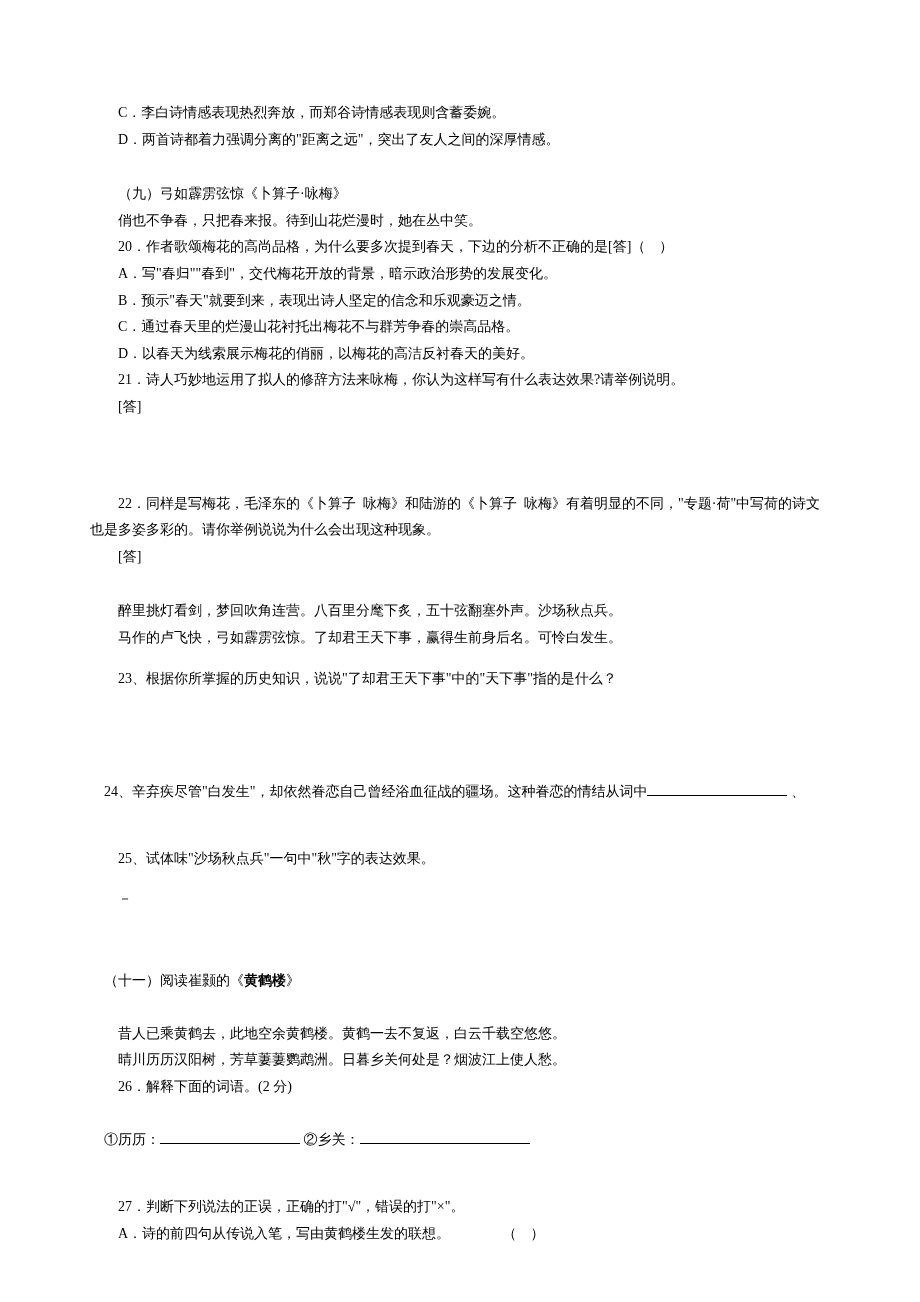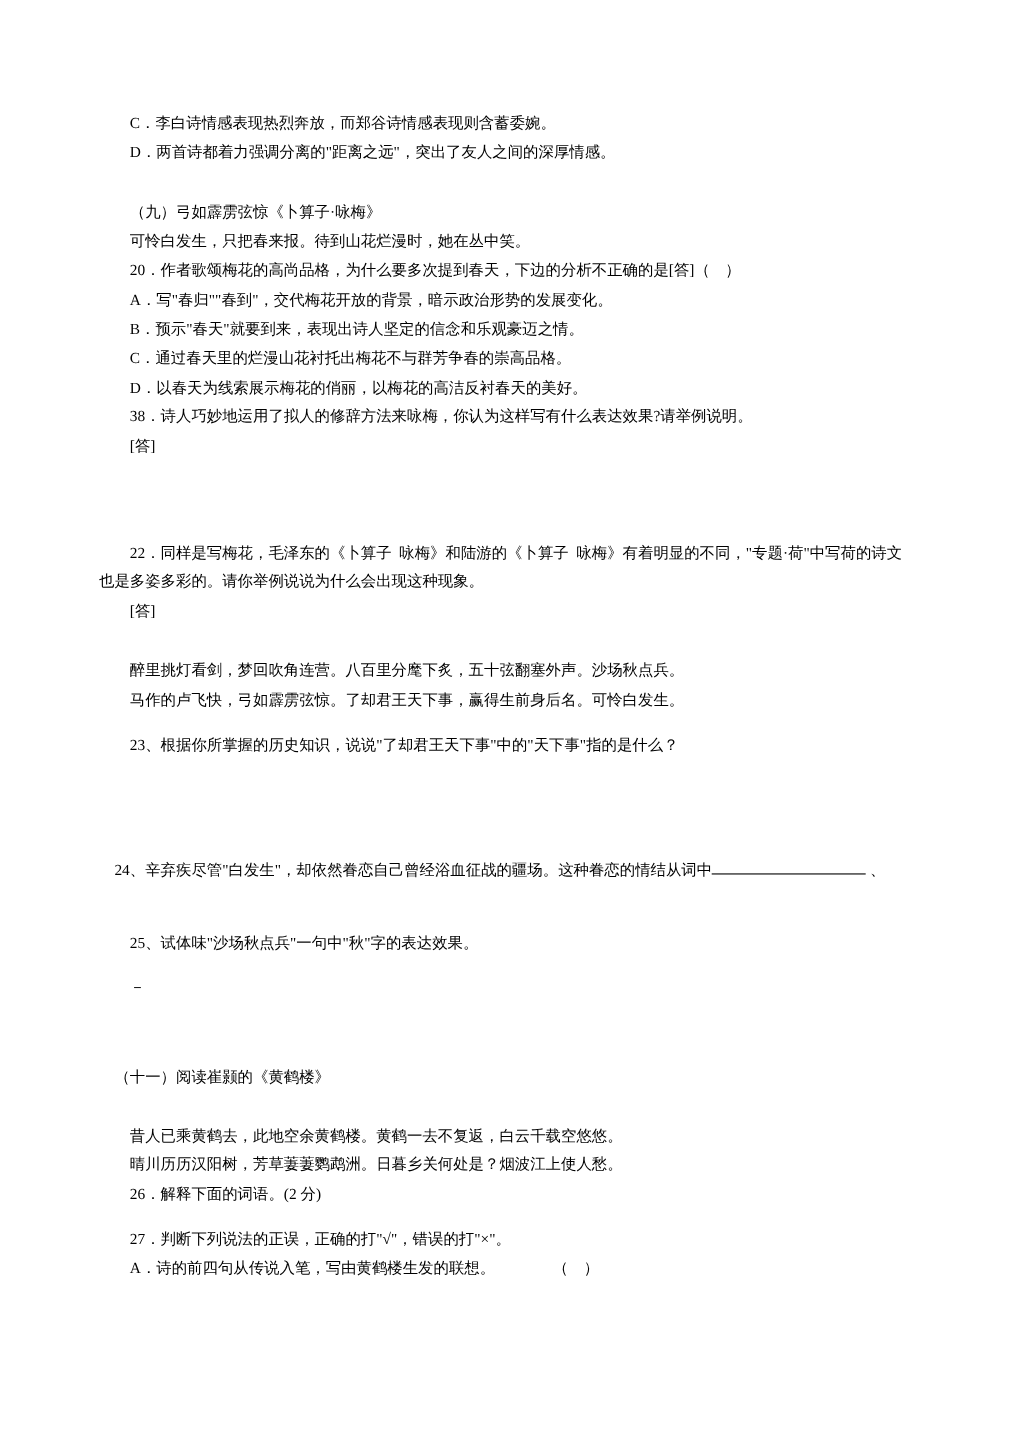--- a/index.html
+++ b/index.html
@@ -18,21 +18,21 @@
     box-sizing: border-box;
     position: relative;
   }
   .line {
     white-space: pre-wrap;
   }
   .indent {
     text-indent: 2em;
   }
   .bold {
-    font-weight: normal;
+    font-weight: bold;
   }
   .spacer-sm { height: 14px; }
   .spacer-md { height: 28px; }
   .spacer-lg { height: 70px; }
   .spacer-xl { height: 60px; }
   .blank {
     display: inline-block;
     border-bottom: 1px solid #000;
     min-width: 140px;
     vertical-align: baseline;
@@ -48,27 +48,27 @@
 <body>
 
 <div class="page">
 
   <div class="line indent">C．李白诗情感表现热烈奔放，而郑谷诗情感表现则含蓄委婉。</div>
   <div class="line indent">D．两首诗都着力强调分离的"距离之远"，突出了友人之间的深厚情感。</div>
 
   <div class="spacer-md"></div>
 
   <div class="line indent">（九）弓如霹雳弦惊《卜算子·咏梅》</div>
-  <div class="line indent">可怜白发生，只把春来报。待到山花烂漫时，她在丛中笑。</div>
+  <div class="line indent">俏也不争春，只把春来报。待到山花烂漫时，她在丛中笑。</div>
   <div class="line indent">20．作者歌颂梅花的高尚品格，为什么要多次提到春天，下边的分析不正确的是[答]（    ）</div>
   <div class="line indent">A．写"春归""春到"，交代梅花开放的背景，暗示政治形势的发展变化。</div>
   <div class="line indent">B．预示"春天"就要到来，表现出诗人坚定的信念和乐观豪迈之情。</div>
   <div class="line indent">C．通过春天里的烂漫山花衬托出梅花不与群芳争春的崇高品格。</div>
   <div class="line indent">D．以春天为线索展示梅花的俏丽，以梅花的高洁反衬春天的美好。</div>
-  <div class="line indent">38．诗人巧妙地运用了拟人的修辞方法来咏梅，你认为这样写有什么表达效果?请举例说明。</div>
+  <div class="line indent">21．诗人巧妙地运用了拟人的修辞方法来咏梅，你认为这样写有什么表达效果?请举例说明。</div>
   <div class="line indent">[答]</div>
 
   <div class="spacer-lg"></div>
 
   <div class="line indent">22．同样是写梅花，毛泽东的《卜算子  咏梅》和陆游的《卜算子  咏梅》有着明显的不同，"专题·荷"中写荷的诗文也是多姿多彩的。请你举例说说为什么会出现这种现象。</div>
   <div class="line indent">[答]</div>
 
   <div class="spacer-md"></div>
 
   <div class="line indent">醉里挑灯看剑，梦回吹角连营。八百里分麾下炙，五十弦翻塞外声。沙场秋点兵。</div>
@@ -93,19 +93,22 @@
   <div class="line indent">－</div>
 
   <div class="spacer-md"></div>
 
   <div class="line indent">
     <span>（十一）阅读崔颢的《</span><span class="bold">黄鹤楼</span><span>》</span>
   </div>
   <div class="line indent">昔人已乘黄鹤去，此地空余黄鹤楼。黄鹤一去不复返，白云千载空悠悠。</div>
   <div class="line indent">晴川历历汉阳树，芳草萋萋鹦鹉洲。日暮乡关何处是？烟波江上使人愁。</div>
   <div class="line indent">26．解释下面的词语。(2 分)</div>
+  <div class="line indent">
+    <span>①历历：</span><span class="blank"></span><span> ②乡关：</span><span class="blank-long"></span>
+  </div>
 
   <div class="spacer-sm"></div>
 
   <div class="line indent">27．判断下列说法的正误，正确的打"√"，错误的打"×"。</div>
   <div class="line indent">A．诗的前四句从传说入笔，写由黄鹤楼生发的联想。               （    ）</div>
 
 </div>
 
 </body></html>

